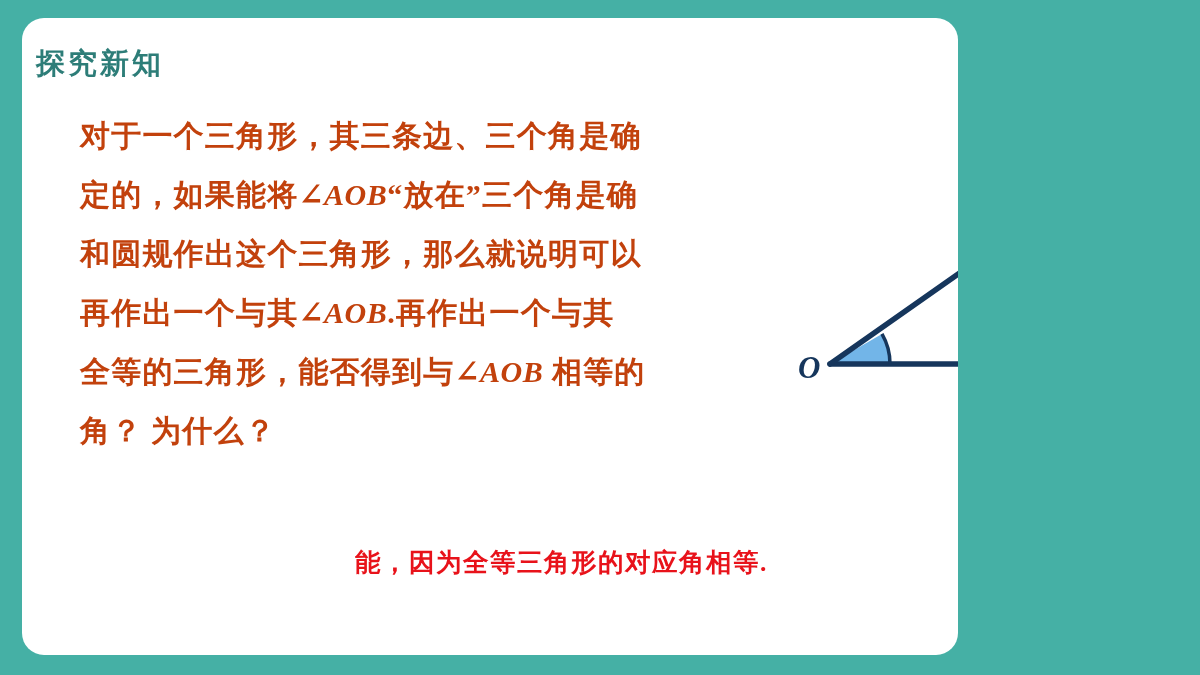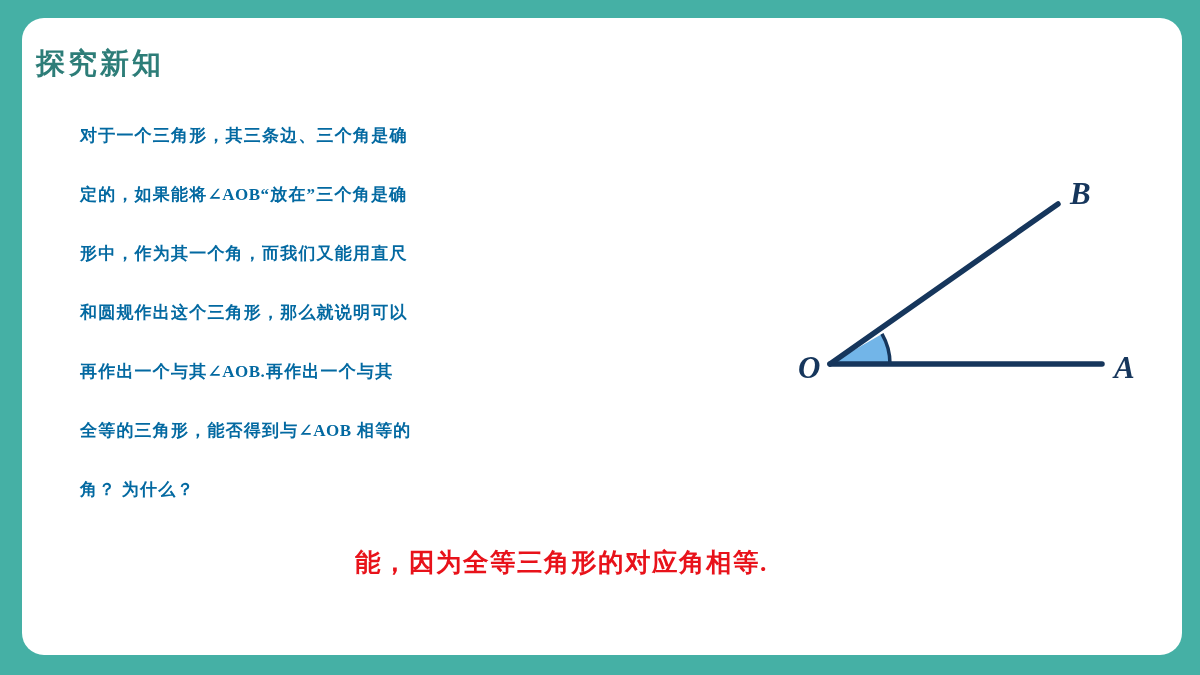--- a/index.html
+++ b/index.html
@@ -16,21 +16,21 @@
     position: relative;
     width: 1200px;
     height: 675px;
     background: #45b0a5;
     box-sizing: border-box;
   }
   #panel {
     position: absolute;
     left: 22px;
     top: 18px;
-    width: 1160px;
+    width: 936px;
     height: 637px;
     background: #ffffff;
     border-radius: 22px;
     box-sizing: border-box;
     overflow: hidden;
   }
   #section-title {
     position: absolute;
     left: 14px;
     top: 26px;
@@ -41,29 +41,30 @@
     font-family: "Liberation Serif", "DejaVu Serif", serif;
     white-space: nowrap;
   }
   #body-text {
     position: absolute;
     left: 58px;
     top: 88px;
     width: 680px;
   }
   .body-line {
-    font-size: 17px;
+    font-size: 30px;
     line-height: 59px;
-    color: #0369a1;
+    color: #c2410c;
     font-weight: 700;
     letter-spacing: 1.2px;
     white-space: nowrap;
     font-family: "Liberation Serif", "DejaVu Serif", serif;
   }
   .mathit {
+    font-style: italic;
     font-weight: 700;
     letter-spacing: 0.5px;
     font-family: "Liberation Serif", "DejaVu Serif", serif;
     margin-top: 28px;
   }
   #answer-text {
     position: absolute;
     left: 333px;
     top: 525px;
     font-size: 25.5px;
@@ -105,23 +106,20 @@
     <div id="body-text">
 
       <div class="body-line">
         <span>对于一个三角形，其三条边、三个角是确</span>
       </div>
 
       <div class="body-line">
         <span>定的，如果能将</span><span class="mathit">∠AOB</span><span>“放在”三个角是确</span>
       </div>
 
-      <div class="body-line">
-        <span>形中，作为其一个角，而我们又能用直尺</span>
-      </div>
 
       <div class="body-line">
         <span>和圆规作出这个三角形，那么就说明可以</span>
       </div>
 
       <div class="body-line">
         <span>再作出一个与其</span><span class="mathit">∠AOB</span><span>.再作出一个与其</span>
       </div>
 
       <div class="body-line">

